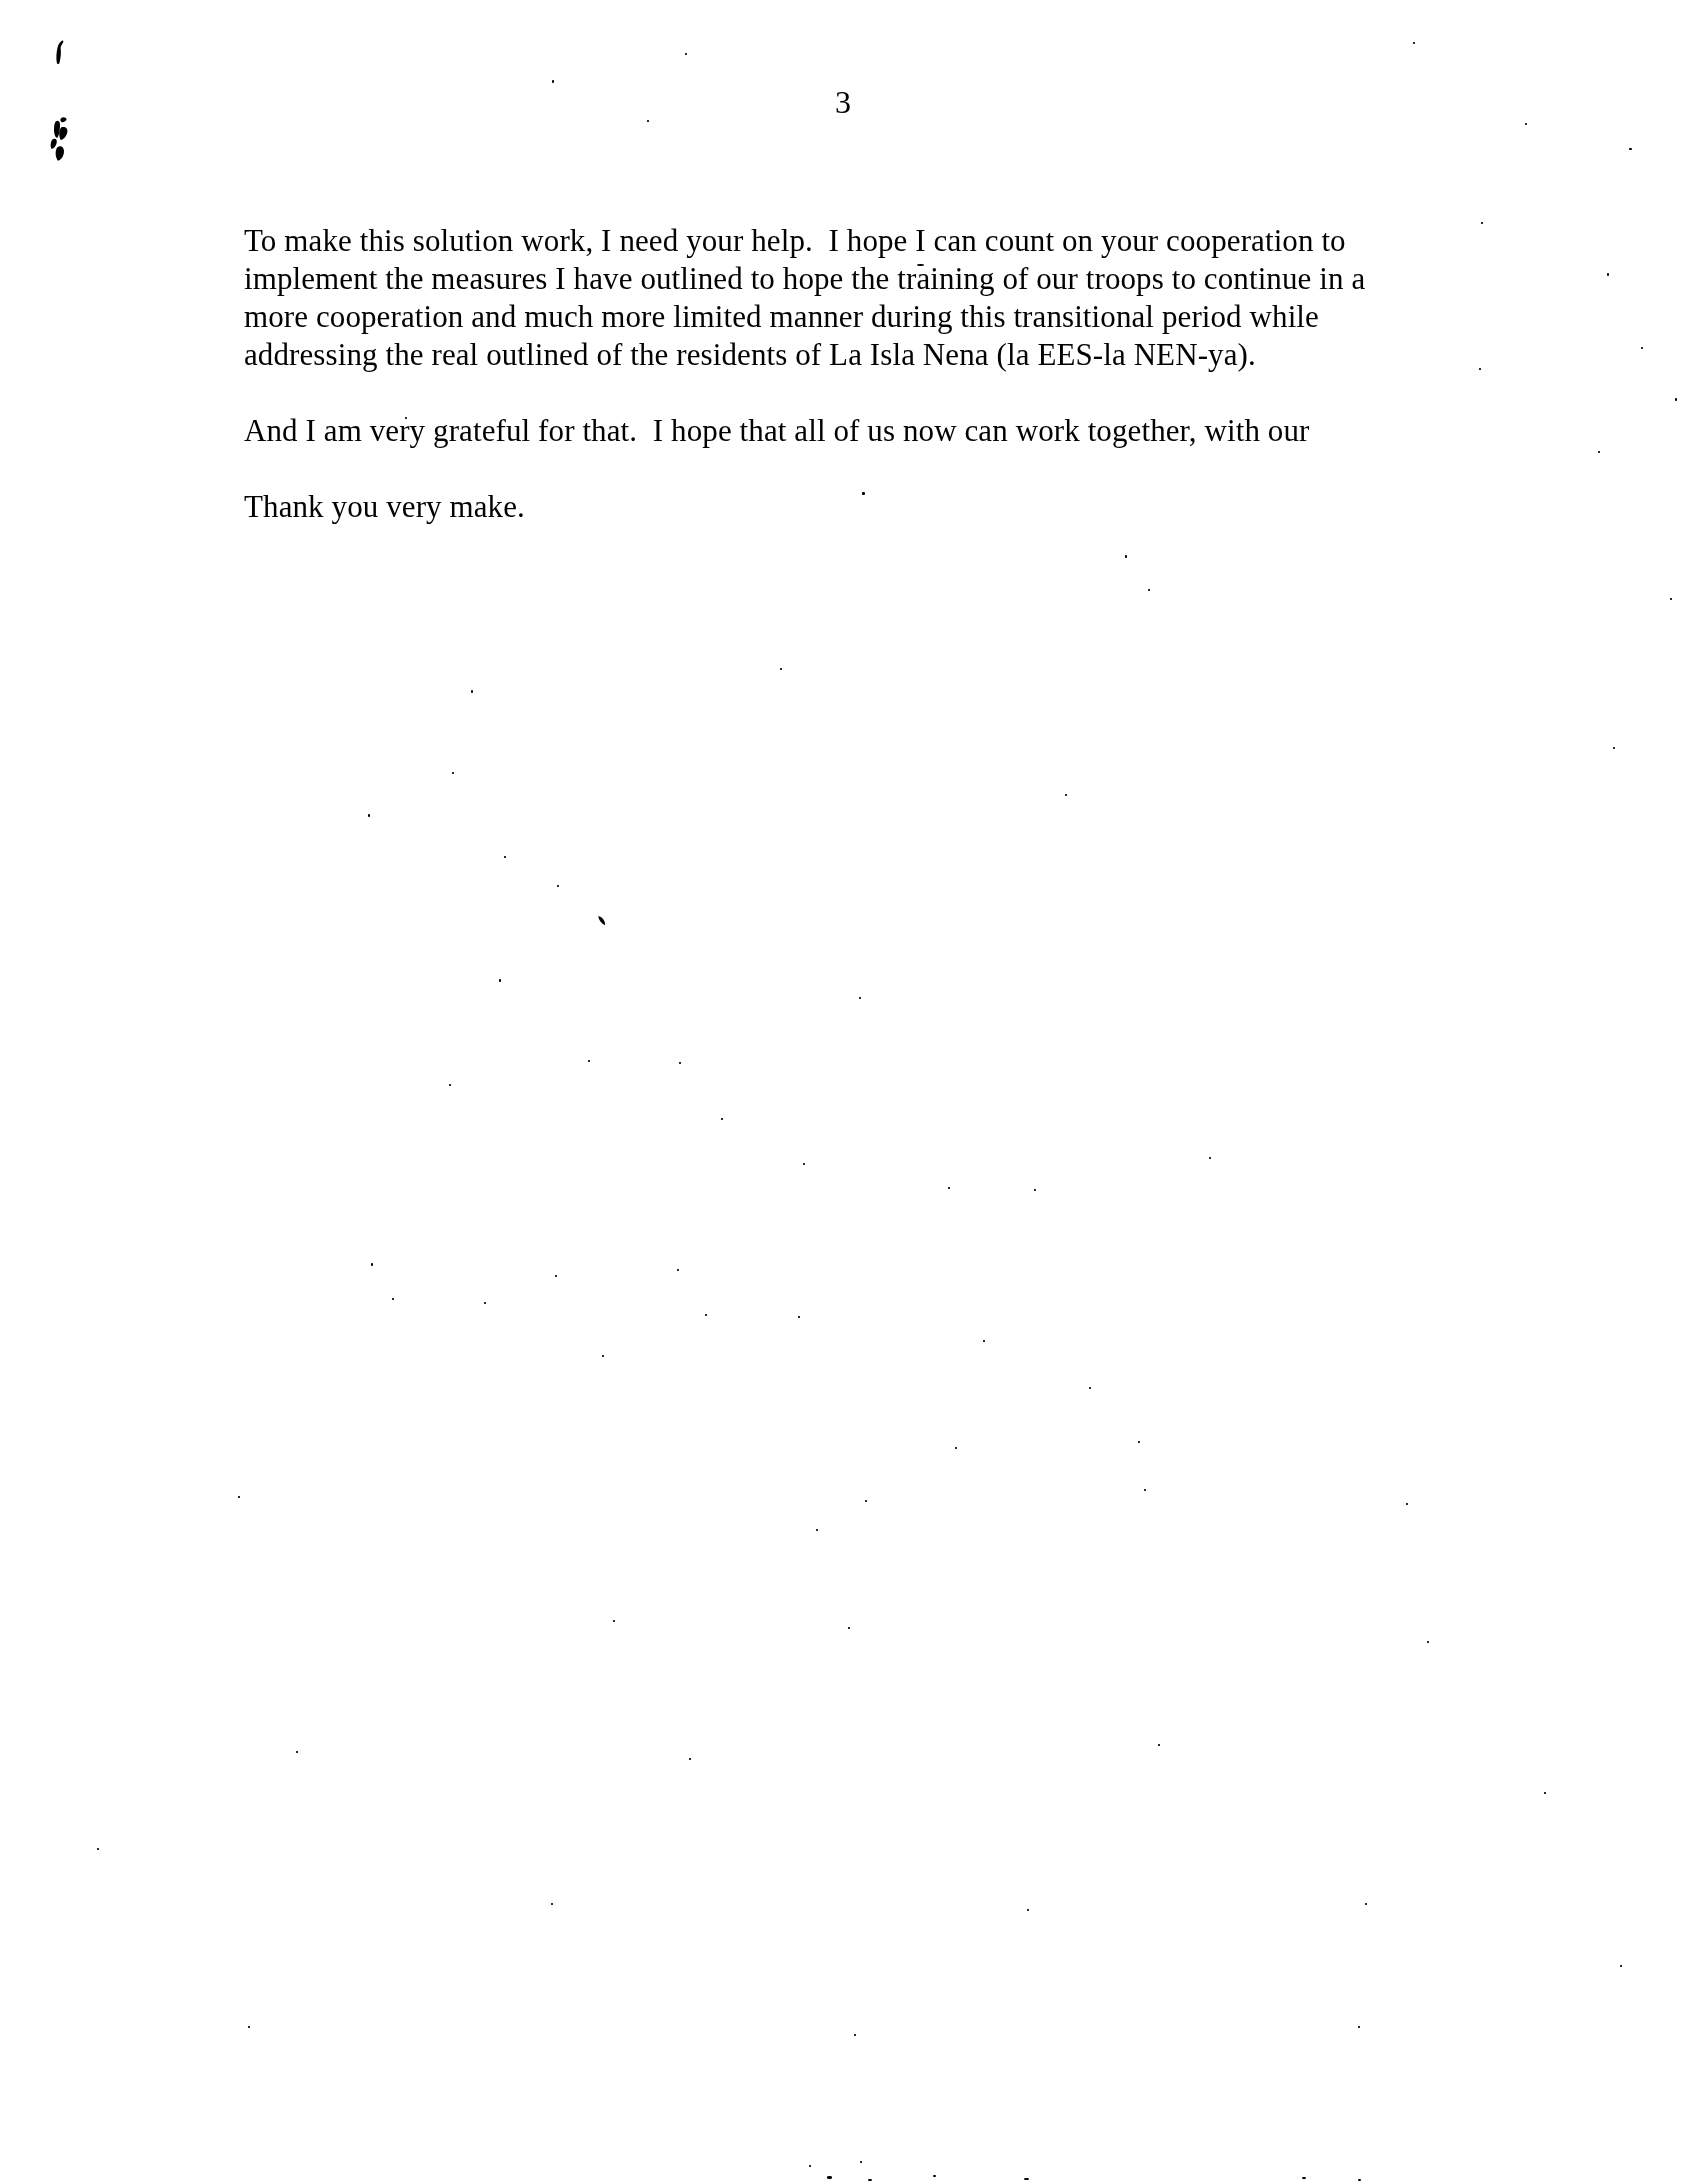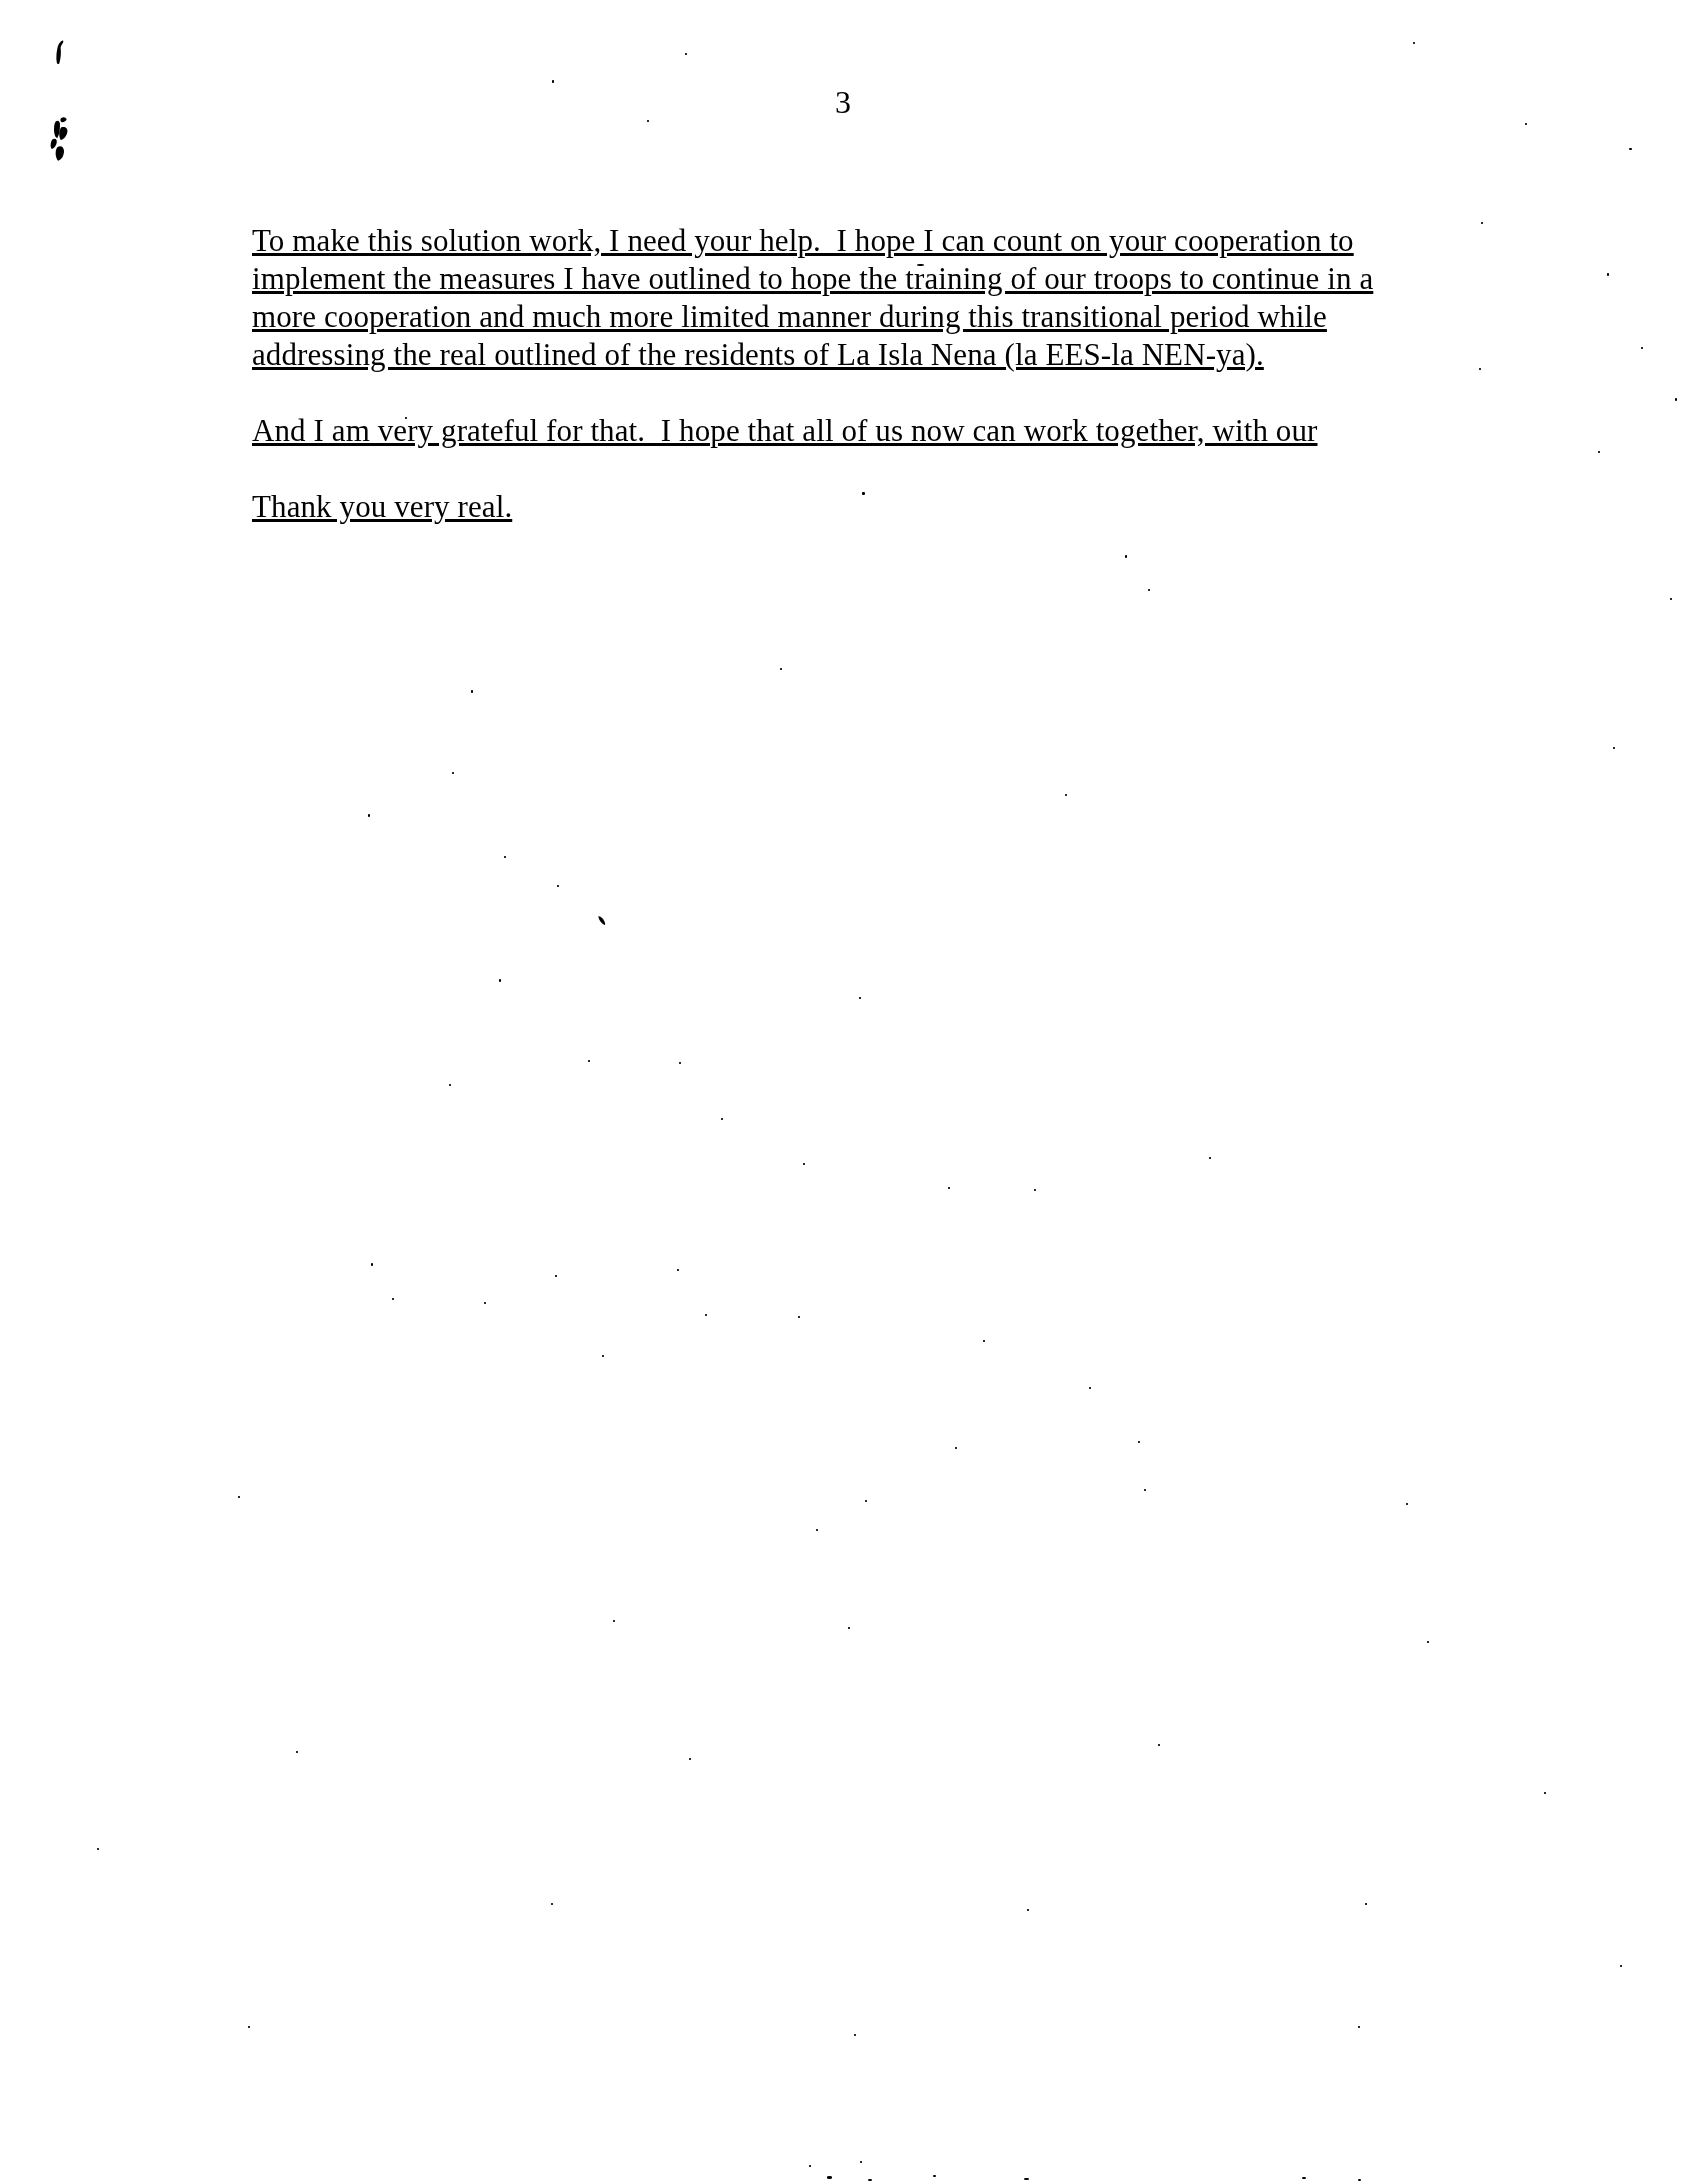--- a/index.html
+++ b/index.html
@@ -24,23 +24,22 @@
     color: #000000;
   }
   .text-block {
     position: absolute;
     left: 236px;
     top: 222px;
     width: 1175px;
     color: #000000;
   }
   .paragraph {
-    margin: 0 0 38px 16px;
+    margin: 0 0 38px 8px;
     padding: 0;
-    text-decoration: underline;
   }
   .line {
     font-size: 31px;
     line-height: 38px;
     white-space: pre;            
     letter-spacing: 0.1px;
     color: #020202;
   }
   .ink-mark {
     position: absolute;
@@ -81,21 +80,21 @@
       <div class="paragraph">
         <div class="line">To make this solution work, I need your help.  I hope I can count on your cooperation to</div>
         <div class="line">implement the measures I have outlined to hope the training of our troops to continue in a</div>
         <div class="line">more cooperation and much more limited manner during this transitional period while</div>
         <div class="line">addressing the real outlined of the residents of La Isla Nena (la EES-la NEN-ya).</div>
       </div>
       <div class="paragraph">
         <div class="line">And I am very grateful for that.  I hope that all of us now can work together, with our</div>
       </div>
       <div class="paragraph">
-        <div class="line">Thank you very real.</div>
+        <div class="line">Thank you very make.</div>
       </div>
     </div>
 
   <div id="speck-layer">
       <div class="speck" style="left: 685px; top: 53px; width: 2px; height: 2px;"></div>
       <div class="speck" style="left: 552px; top: 80px; width: 2px; height: 2.6px;"></div>
       <div class="speck" style="left: 647px; top: 120px; width: 2px; height: 2px;"></div>
       <div class="speck" style="left: 1413px; top: 42px; width: 2px; height: 2px;"></div>
       <div class="speck" style="left: 1525px; top: 123px; width: 2px; height: 2px;"></div>
       <div class="speck" style="left: 1629px; top: 148px; width: 2.6px; height: 2px;"></div>

